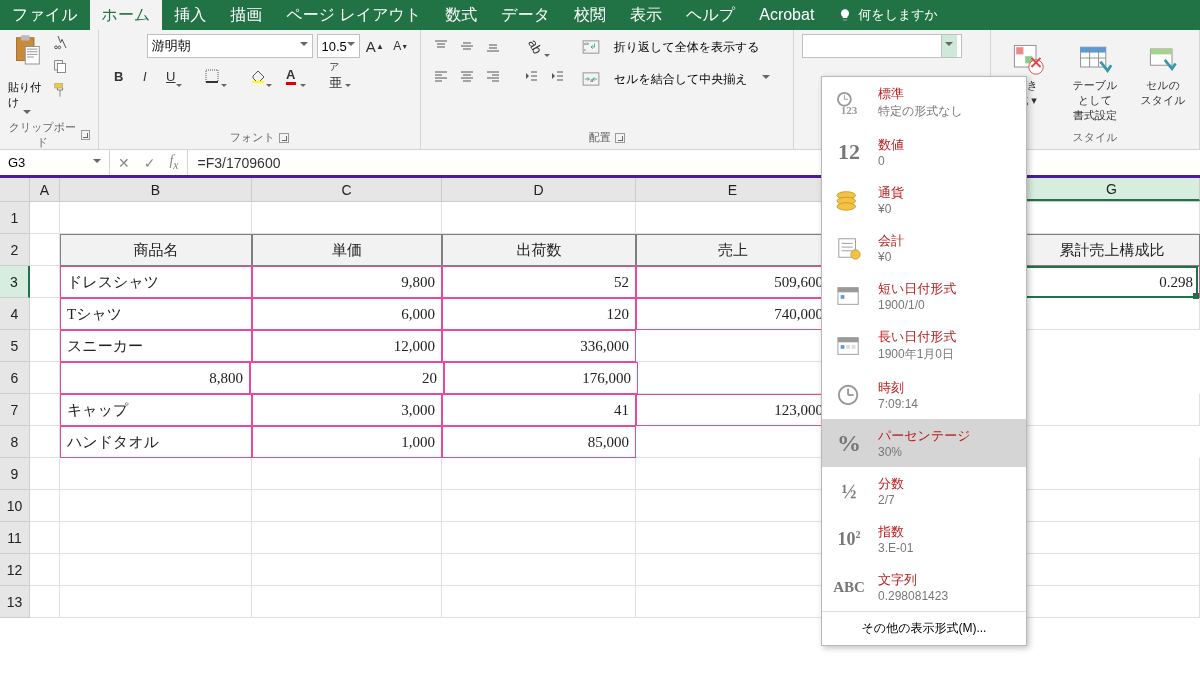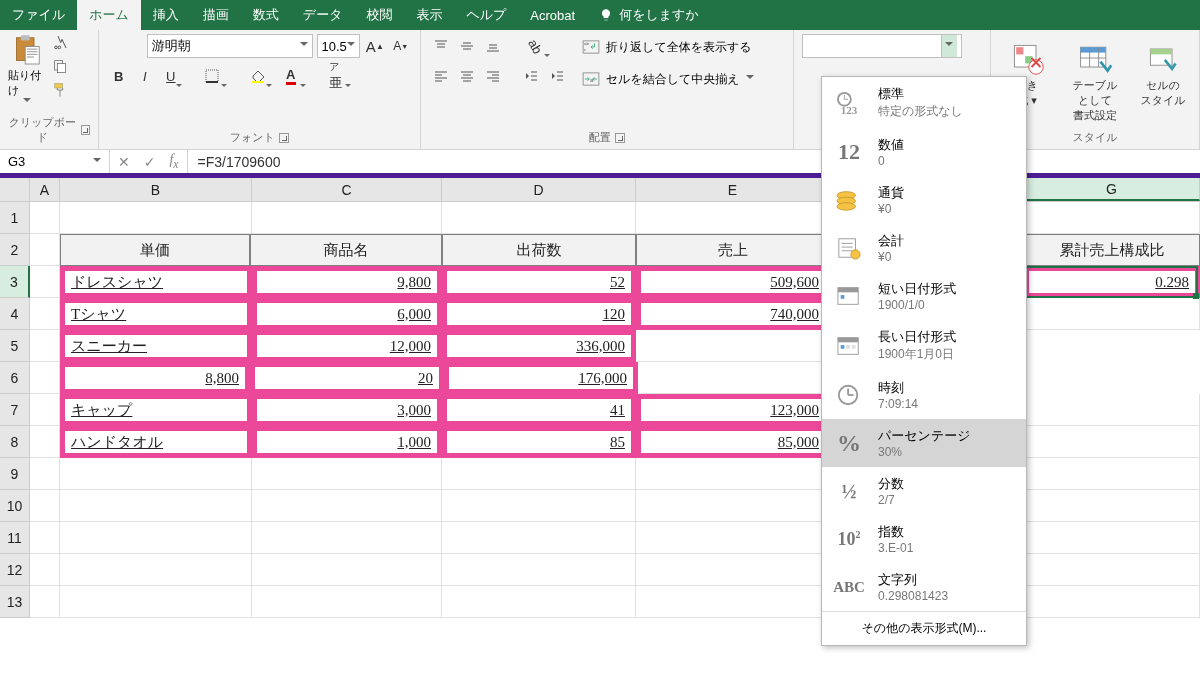--- a/index.html
+++ b/index.html
@@ -1,20 +1,20 @@
 <!DOCTYPE html>
 <html><head>
 <meta charset="utf-8">
 <style>
 * { box-sizing: border-box; margin: 0; padding: 0; }
 body { font-family: "Yu Gothic UI", "Meiryo", sans-serif; font-size: 12px; background: #fff; overflow: hidden; width: 1200px; height: 692px; position: relative; }
 
 
 .menubar { background: #217346; height: 30px; display: flex; align-items: stretch; color: #fff; }
-.menubar .tab { padding: 0 12px; display: flex; align-items: center; cursor: pointer; font-size: 13px; }
+.menubar .tab { padding: 0 12px; display: flex; align-items: center; cursor: pointer; font-size: 16px; }
 .menubar .tab.active { background: #f3f3f3; color: #217346; }
 .menubar .help { display: flex; align-items: center; gap: 6px; margin-left: 12px; font-size: 13px; }
 .menubar .bulb { width: 14px; height: 14px; fill: #fff; }
 
 
 .ribbon { background: #f3f3f3; height: 120px; display: flex; border-bottom: 1px solid #d4d4d4; }
 .ribbon-group { border-right: 1px solid #d4d4d4; padding: 4px 8px 2px; display: flex; flex-direction: column; justify-content: space-between; }
 .ribbon-group .caption { text-align: center; font-size: 11px; color: #666; padding: 2px 0; display: flex; align-items: center; justify-content: center; gap: 4px; }
 .ribbon-group .caption .dlg { width: 10px; height: 10px; border: 1px solid #999; position: relative; }
 .ribbon-group .caption .dlg::after { content: ""; position: absolute; right: 1px; bottom: 1px; width: 4px; height: 4px; border-right: 1px solid #666; border-bottom: 1px solid #666; }
@@ -30,86 +30,87 @@
 .font-size { width: 46px; height: 24px; border: 1px solid #c0c0c0; background: #fff; padding: 0 4px; display: flex; align-items: center; justify-content: space-between; font-size: 13px; }
 .dd { width: 8px; height: 8px; }
 .dd::before { content: ""; display: block; border-left: 4px solid transparent; border-right: 4px solid transparent; border-top: 4px solid #666; }
 .btn { width: 24px; height: 24px; display: flex; align-items: center; justify-content: center; font-size: 13px; color: #333; cursor: pointer; position: relative; }
 .btn.wide { width: 32px; }
 .btn .mini-dd { position: absolute; right: 1px; bottom: 1px; border-left: 3px solid transparent; border-right: 3px solid transparent; border-top: 3px solid #666; }
 .font-bottom { display: flex; gap: 2px; align-items: center; margin-top: 6px; }
 .align-row { display: flex; gap: 2px; }
 
 .wrap-merge { display: flex; flex-direction: column; gap: 6px; margin-left: 6px; }
-.wrap-btn { height: 26px; border: 1px solid transparent; padding: 0 6px; display: flex; align-items: center; gap: 6px; font-size: 12px; cursor: pointer; }
+.wrap-btn { height: 26px; border: 1px solid transparent; padding: 0 6px; display: flex; align-items: center; gap: 14px; font-size: 12px; cursor: pointer; }
 .wrap-btn svg { width: 18px; height: 14px; }
 
 .numfmt-box { width: 160px; height: 24px; border: 1px solid #c0c0c0; background: #fff; display: flex; align-items: center; justify-content: flex-end; padding: 0 4px; position: relative; }
 .numfmt-box .arrow-box { width: 16px; height: 22px; background: #d0e8d8; border-left: 1px solid #c0c0c0; display: flex; align-items: center; justify-content: center; }
 
 .styles { display: flex; gap: 12px; padding-top: 4px; }
 .style-btn { display: flex; flex-direction: column; align-items: center; justify-content: flex-start; font-size: 11px; color: #333; width: 56px; text-align: center; cursor: pointer; }
 .style-btn .icon-stack { height: 40px; display: flex; align-items: center; }
 .style-btn svg { width: 36px; height: 36px; }
 
 
-.formula-row { height: 28px; border-bottom: 5px solid #4c1d95; display: flex; align-items: stretch; background: #fff; text-align: center; }
+.formula-row { height: 28px; border-bottom: 3px solid #4c1d95; display: flex; align-items: stretch; background: #fff; text-align: center; }
 .name-box { width: 110px; border-right: 1px solid #d4d4d4; display: flex; align-items: center; padding: 0 8px; justify-content: space-between; font-size: 13px; }
 .fx-btns { display: flex; align-items: center; padding: 0 8px; gap: 14px; border-right: 1px solid #d4d4d4; }
 .fx-btns span { color: #888; font-size: 14px; }
 .fx-label { font-style: italic; font-family: "Times New Roman", serif; color: #555; }
 .formula-in { flex: 1; padding: 0 10px; display: flex; align-items: center; font-size: 14px; color: #333; font-family: "MS UI Gothic", sans-serif; }
 
 
 .sheet { position: relative; }
 .colhdrs { display: flex; height: 24px; background: #e6e6e6; border-bottom: 1px solid #ccc; }
 .corner { width: 30px; border-right: 1px solid #ccc; background: #e6e6e6; }
 .ch { border-right: 1px solid #ccc; display: flex; align-items: center; justify-content: center; font-size: 14px; color: #222; background: #e6e6e6; }
 .ch.sel { background: #d7ede0; border-bottom: 2px solid #217346; }
 
 .row { display: flex; height: 32px; }
 .rh { width: 30px; border-right: 1px solid #ccc; border-bottom: 1px solid #ccc; background: #e6e6e6; display: flex; align-items: center; justify-content: center; font-size: 14px; color: #222; }
 .rh.sel { background: #d7ede0; border-right: 2px solid #217346; }
 .cell { border-right: 1px solid #e0e0e0; border-bottom: 1px solid #e0e0e0; display: flex; align-items: center; padding: 0 6px; font-size: 15px; color: #222; background: #fff; font-family: "YuMincho", "Yu Mincho", serif; }
 .cell.num { justify-content: flex-end; }
 .cell.hdr { justify-content: center; background: #f2f2f2; border: 1px solid #808080; }
-.cell.b { border: 5px solid #ec4899; text-decoration: underline; }
+.cell.b { border: 1px solid #ec4899; }
 
 .cw-A { width: 30px; }
 .cw-B { width: 192px; }
 .cw-C { width: 190px; }
 .cw-D { width: 194px; }
 .cw-E { width: 194px; }
 .cw-F { width: 194px; }
 .cw-G { width: 176px; }
 
 
 .numfmt-pop { position: absolute; top: 76px; left: 821px; width: 206px; background: #fff; border: 1px solid #b8b8b8; box-shadow: 2px 2px 6px rgba(0,0,0,0.25); z-index: 100; }
 .nf-item { display: flex; align-items: center; gap: 12px; padding: 8px 10px; cursor: pointer; }
 .nf-item.sel { background: #d5d5d5; }
 .nf-ico { width: 34px; height: 30px; display: flex; align-items: center; justify-content: center; font-family: "Times New Roman", serif; font-size: 20px; color: #777; font-weight: bold; }
 .nf-ico svg { width: 28px; height: 24px; }
-.nf-txt .t { font-size: 13px; color: #000000; }
+.nf-txt .t { font-size: 13px; color: #b91c1c; }
 .nf-txt .s { font-size: 12px; color: #777; }
 .nf-foot { border-top: 1px solid #ddd; padding: 8px; text-align: center; font-size: 12px; cursor: pointer; }
 
 
 .active-cell { position: absolute; border: 2px solid #217346; pointer-events: none; }
 .active-cell::after { content: ""; position: absolute; right: -3px; bottom: -3px; width: 6px; height: 6px; background: #217346; }
 
 .sep { width: 1px; background: #d4d4d4; margin: 0 4px; }
 </style>
 </head>
 <body>
 
 <div class="menubar">
   <div class="tab">ファイル</div>
   <div class="tab active">ホーム</div>
   <div class="tab">挿入</div>
   <div class="tab">描画</div>
+  <div class="tab">ページ レイアウト</div>
   <div class="tab">数式</div>
   <div class="tab">データ</div>
   <div class="tab">校閲</div>
   <div class="tab">表示</div>
   <div class="tab">ヘルプ</div>
   <div class="tab">Acrobat</div>
   <div class="help">
     <svg class="bulb" viewBox="0 0 24 24">
         <path d="M9 21h6v-1H9v1zm3-19C8 2 5 5 5 9c0 2.4 1.2 4.5 3 5.7V17h8v-2.3c1.8-1.2 3-3.3 3-5.7 0-4-3-7-7-7z"></path>
       </svg>
@@ -121,21 +122,21 @@
 
   <div class="ribbon-group" style="width:100px">
     <div class="clip-icons">
       <div class="paste-big">
         <svg viewBox="0 0 32 36">
             <rect x="4" y="4" width="20" height="26" fill="#c98a3a" stroke="#9a6a2a"></rect>
             <rect x="9" y="1" width="10" height="6" rx="1" fill="#bbb"></rect>
             <rect x="14" y="14" width="16" height="20" fill="#fff" stroke="#888"></rect>
             <path d="M16 17h12M16 20h12M16 23h12M16 26h8" stroke="#888"></path>
           </svg>
-        <div style="font-size:11px;margin-top:2px">貼り付け</div>
+        <div style="font-size:11px;margin-top:14px">貼り付け</div>
         <div class="dd"></div>
       </div>
       <div class="small-stack">
         <svg viewBox="0 0 24 24">
             <path d="M9 3l4 10 2-5 6 13M6 18a2 2 0 100 4 2 2 0 000-4zm5 0a2 2 0 100 4 2 2 0 000-4z" stroke="#555" fill="none" stroke-width="1.5"></path>
           </svg>
         <svg viewBox="0 0 24 24">
             <rect x="4" y="4" width="12" height="14" fill="none" stroke="#555"></rect>
             <rect x="8" y="8" width="12" height="14" fill="#fff" stroke="#555"></rect>
           </svg>
@@ -398,22 +399,22 @@
       <div class="cell cw-C"></div>
       <div class="cell cw-D"></div>
       <div class="cell cw-E"></div>
       <div class="cell cw-F"></div>
       <div class="cell cw-G"></div>
     </div>
 
   <div class="row">
       <div class="rh">2</div>
       <div class="cell cw-A"></div>
+      <div class="cell cw-B hdr">商品名</div>
       <div class="cell cw-C hdr">単価</div>
-      <div class="cell cw-B hdr">商品名</div>
       <div class="cell cw-D hdr">出荷数</div>
       <div class="cell cw-E hdr">売上</div>
       <div class="cell cw-F"></div>
       <div class="cell cw-G hdr">累計売上構成比</div>
     </div>
 
   <div class="row">
       <div class="rh sel">3</div>
       <div class="cell cw-A"></div>
       <div class="cell cw-B b">ドレスシャツ</div>
@@ -459,21 +460,20 @@
       <div class="cell cw-D b num">41</div>
       <div class="cell cw-E b num">123,000</div>
       <div class="cell cw-F"></div>
       <div class="cell cw-G"></div>
     </div>
   <div class="row">
       <div class="rh">8</div>
       <div class="cell cw-A"></div>
       <div class="cell cw-B b">ハンドタオル</div>
       <div class="cell cw-C b num">1,000</div>
-      <div class="cell cw-D b num">85</div>
       <div class="cell cw-E b num">85,000</div>
       <div class="cell cw-F"></div>
       <div class="cell cw-G"></div>
     </div>
 
   <div class="row">
       <div class="rh">9</div>
       <div class="cell cw-A"></div>
       <div class="cell cw-B"></div>
       <div class="cell cw-C"></div>

